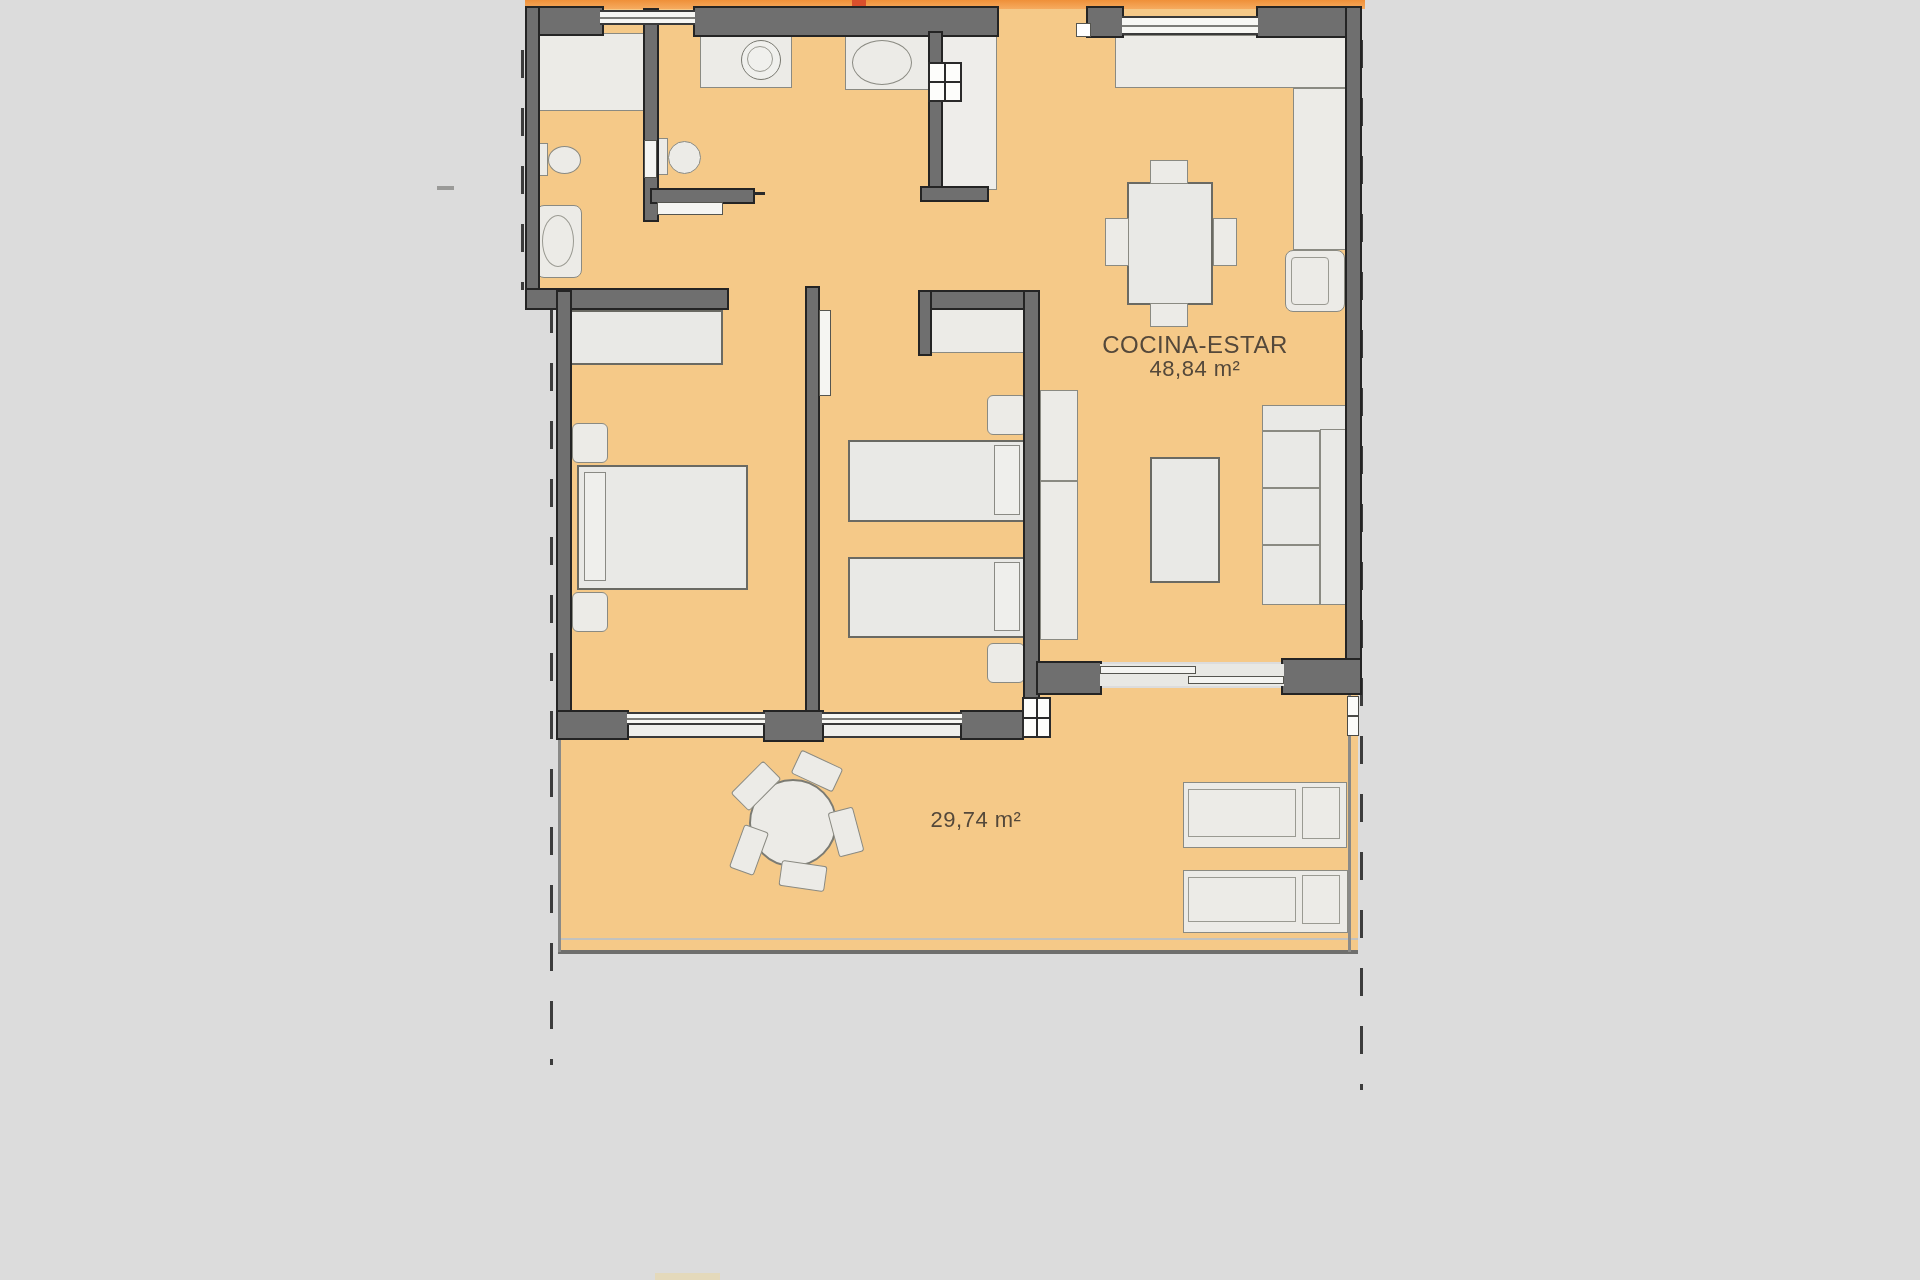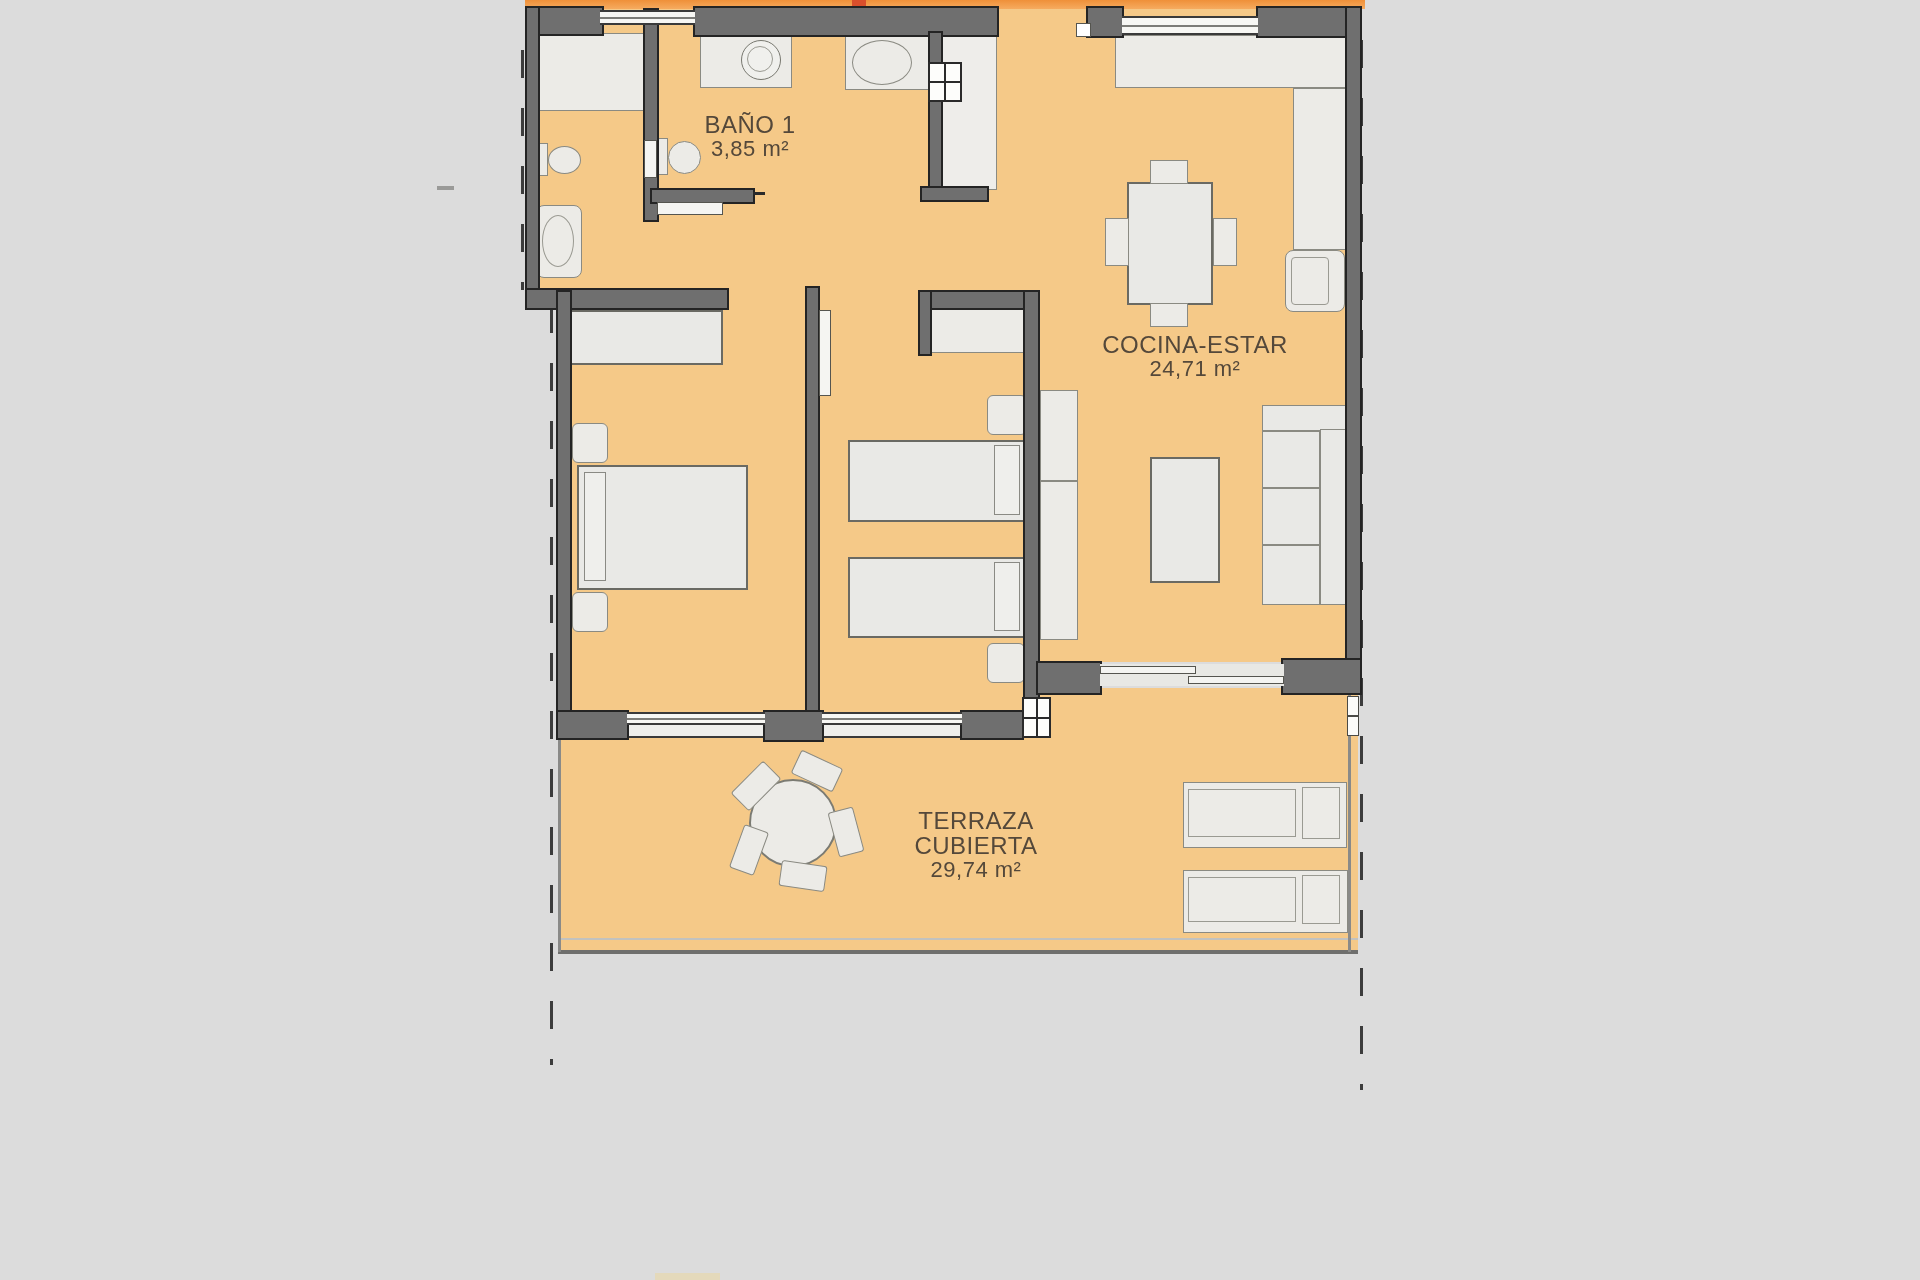--- a/index.html
+++ b/index.html
@@ -175,26 +175,21 @@
   <div class="furn-thin" style="left:726px;top:837px;width:46px;height:26px;border-radius:3px;transform:rotate(-70deg);"></div>
   <div class="furn-thin" style="left:1183px;top:782px;width:164px;height:66px;">
     <div style="position:absolute;left:4px;top:6px;width:108px;height:48px;border:1.5px solid #9a9a92;box-sizing:border-box;"></div>
     <div style="position:absolute;left:118px;top:4px;width:38px;height:52px;border:1.5px solid #9a9a92;box-sizing:border-box;"></div>
   </div>
   <div class="furn-thin" style="left:1183px;top:870px;width:165px;height:63px;">
     <div style="position:absolute;left:4px;top:6px;width:108px;height:45px;border:1.5px solid #9a9a92;box-sizing:border-box;"></div>
     <div style="position:absolute;left:118px;top:4px;width:38px;height:49px;border:1.5px solid #9a9a92;box-sizing:border-box;"></div>
   </div>
 
-  <div class="rlabel" style="left:630px;top:112px;">
-    <span class="nm">BAÑO 1</span>
-    <span class="ar">3,85 m²</span>
-  </div>
   <div class="rlabel" style="left:1075px;top:332px;">
     <span class="nm">COCINA-ESTAR</span>
-    <span class="ar">24,71 m²</span>
+    <span class="ar">48,84 m²</span>
   </div>
   <div class="rlabel" style="left:856px;top:808px;">
-    <span class="nm">TERRAZA CUBIERTA</span>
     <span class="ar">29,74 m²</span>
   </div>
 
 </div>
 
 </body></html>

